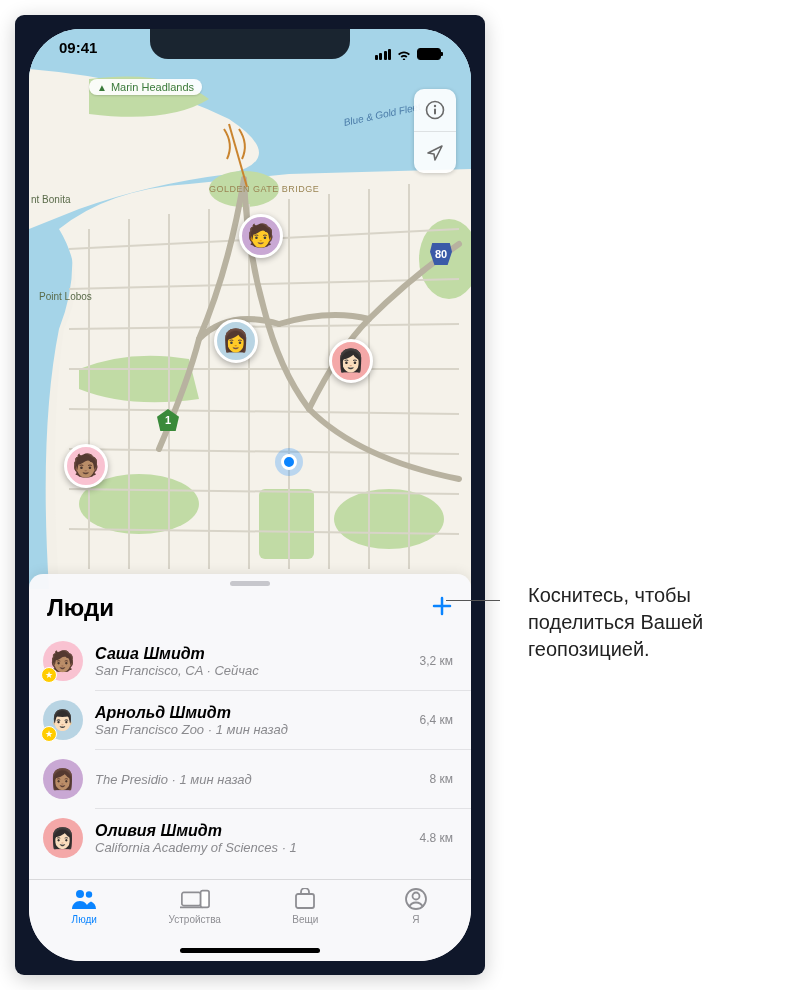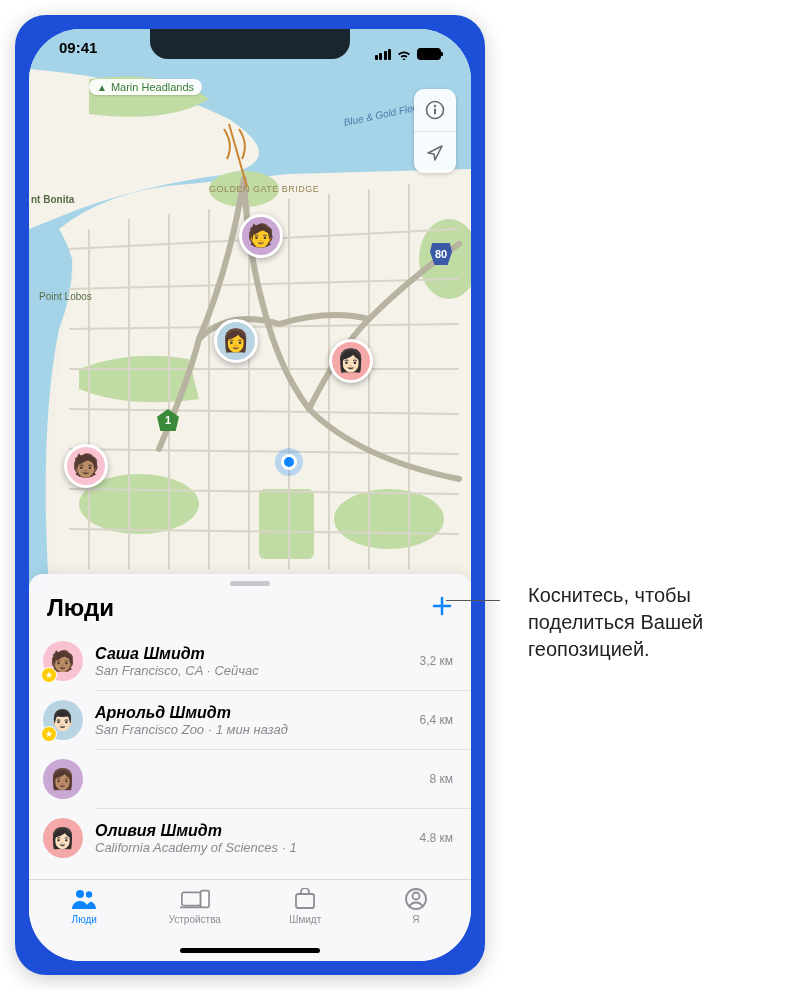--- a/index.html
+++ b/index.html
@@ -9,22 +9,22 @@
     width: 790px;
     height: 990px;
     position: relative;
   }
   .phone-frame {
     position: absolute;
     left: 15px;
     top: 15px;
     width: 470px;
     height: 960px;
-    background: #1d4ed8;
-    border-radius: 31px;
+    background: #0f172a;
+    border-radius: 9px;
     padding: 14px;
     box-shadow: 0 4px 20px rgba(0,0,0,0.2);
   }
   .phone-screen {
     width: 100%;
     height: 100%;
     background: #fff;
     border-radius: 52px;
     overflow: hidden;
     position: relative;
@@ -315,21 +315,21 @@
           <path d="M195,100 Q205,115 198,130 M210,100 Q220,115 213,130" fill="none"></path>
         </g>
       </svg>
 
       <div class="marin-pill">
         <span class="tree">▲</span>
         <span>Marin Headlands</span>
       </div>
       <div class="map-label" style="top:155px;left:180px;text-align:center;font-size:9px;letter-spacing:.5px;color:#9a8554;">GOLDEN GATE
 BRIDGE</div>
-      <div class="map-label" style="top:165px;left:2px;font-weight:bold;">nt Bonita</div>
+      <div class="map-label" style="top:165px;left:2px;">nt Bonita</div>
       <div class="map-label" style="top:262px;left:10px;">Point Lobos</div>
       <div class="map-label water" style="top:80px;right:50px;transform:rotate(-12deg);">Blue &amp; Gold Fleet</div>
 
       <div class="route-badge" style="top:380px;left:128px;background:#3a8a3a;clip-path:polygon(50% 0,100% 35%,85% 100%,15% 100%,0 35%);">1</div>
       <div class="route-badge" style="top:214px;right:19px;background:#3a5aa8;clip-path:polygon(10% 0,90% 0,100% 40%,80% 100%,20% 100%,0 40%);">80</div>
 
       <div class="map-controls">
         <div class="map-control-btn">
           <svg width="20" height="20" viewBox="0 0 20 20">
               <circle cx="10" cy="10" r="8.5" fill="none" stroke="#6a6a6a" stroke-width="1.6"></circle>
@@ -376,20 +376,21 @@
           <div class="row-text">
             <div class="row-name">Арнольд Шмидт</div>
             <div class="row-sub">San Francisco Zoo · 1 мин назад</div>
           </div>
           <div class="row-dist">6,4 км</div>
         </div>
         <div class="separator"></div>
         <div class="row">
           <div class="row-avatar" style="background:#c9a8d4">👩🏽</div>
           <div class="row-text">
+            <div class="row-sub">The Presidio · 1 мин назад</div>
           </div>
           <div class="row-dist">8 км</div>
         </div>
         <div class="separator"></div>
         <div class="row" style="padding-bottom:0">
           <div class="row-avatar" style="background:#f4a8a8">👩🏻</div>
           <div class="row-text">
             <div class="row-name">Оливия Шмидт</div>
             <div class="row-sub">California Academy of Sciences · 1</div>
           </div>
@@ -426,21 +427,21 @@
       </div>
       <div class="tab">
         <div class="tab-icon">
           <svg width="26" height="22" viewBox="0 0 26 22">
               <g fill="none" stroke="#8e8e93" stroke-width="1.8">
                 <rect x="4" y="6" width="18" height="14" rx="2"></rect>
                 <path d="M9 6V4a4 4 0 018 0v2"></path>
               </g>
             </svg>
         </div>
-        <span>Шмидт</span>
+        <span>Вещи</span>
       </div>
       <div class="tab">
         <div class="tab-icon">
           <svg width="24" height="24" viewBox="0 0 24 24">
               <g fill="none" stroke="#8e8e93" stroke-width="1.8">
                 <circle cx="12" cy="12" r="10"></circle>
                 <circle cx="12" cy="9" r="3.5"></circle>
                 <path d="M5 20c1.5-3 4-4.5 7-4.5s5.5 1.5 7 4.5"></path>
               </g>
             </svg>

